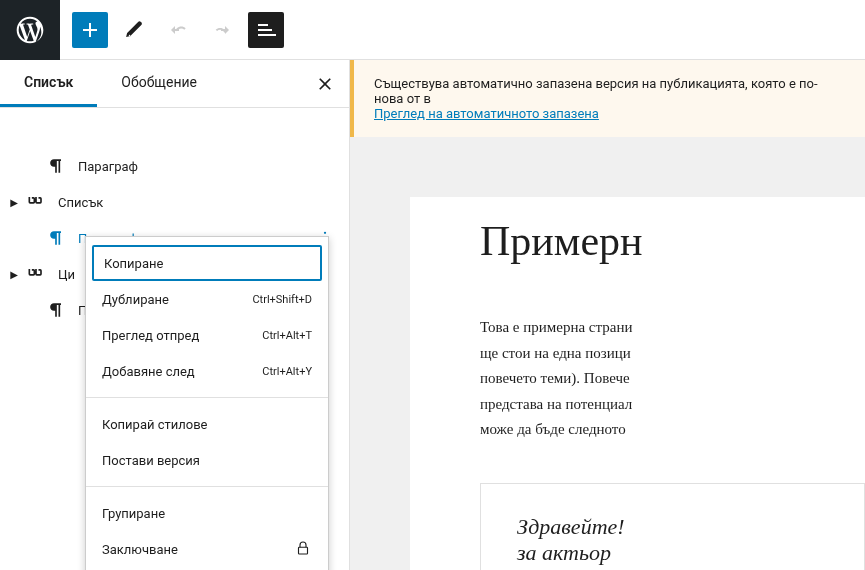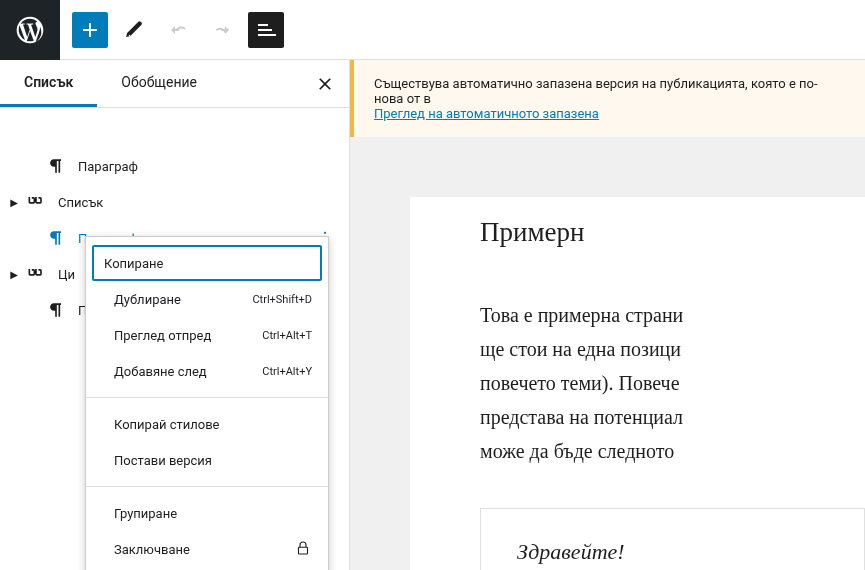--- a/index.html
+++ b/index.html
@@ -23,32 +23,32 @@
 .block-list { padding: 8px 0; position: relative; }
 .block-item { display: flex; align-items: center; height: 36px; padding: 0 12px; font-size: 13px; color: #1e1e1e; cursor: pointer; }
 .block-item.has-expand { padding-left: 4px; }
 .block-item.nested { padding-left: 44px; }
 .block-item.selected { color: #007cba; }
 .expand-icon { width: 20px; text-align: center; font-size: 10px; color: #1e1e1e; }
 .block-icon { width: 24px; height: 24px; display: flex; align-items: center; justify-content: center; margin-right: 10px; }
 .block-label { flex: 1; }
 .more-btn { width: 24px; height: 24px; display: flex; align-items: center; justify-content: center; }
 .dropdown { position: absolute; left: 85px; top: 96px; width: 244px; background: #fff; border: 1px solid #ccc; box-shadow: 0 2px 8px rgba(0,0,0,0.2); z-index: 100; padding: 8px 0; }
-.dropdown-item { display: flex; align-items: center; justify-content: space-between; height: 36px; padding: 16px 16px; font-size: 13px; color: #1e1e1e; cursor: pointer; margin-left: 12px; }
+.dropdown-item { display: flex; align-items: center; justify-content: space-between; height: 36px; padding: 16px 16px; font-size: 13px; color: #1e1e1e; cursor: pointer; }
 .dropdown-item.highlighted { border: 2px solid #007cba; margin: 0 6px; border-radius: 2px; padding: 0 10px; }
 .dropdown-sep { height: 1px; background: #e0e0e0; margin: 8px 0; }
 .shortcut { font-size: 11px; color: #1e1e1e; }
 .content { flex: 1; position: relative; overflow: hidden; }
 .notice { background: #fef8ee; border-left: 4px solid #f0b849; padding: 16px 20px; font-size: 13px; color: #1e1e1e; }
 .notice-text { }
 .notice-link { color: #007cba; text-decoration: underline; cursor: pointer; }
 .editor-body { padding: 60px 0 0 60px; background: #f0f0f0; height: 100%; }
 .editor-canvas { background: #fff; padding: 20px 0 0 70px; height: 100%; }
-.page-title { font-family: Georgia, serif; font-size: 27px; font-weight: 400; color: #1e1e1e; margin-bottom: 50px; }
-.page-body { font-family: Georgia, serif; font-size: 20px; line-height: 1.7; color: #1e1e1e; margin-bottom: 40px; }
+.page-title { font-family: Georgia, serif; font-size: 42px; font-weight: 400; color: #1e1e1e; margin-bottom: 50px; }
+.page-body { font-family: Georgia, serif; font-size: 15px; line-height: 1.7; color: #1e1e1e; margin-bottom: 40px; }
 .quote-box { border: 1px solid #e0e0e0; padding: 30px 36px; }
 .quote-text { font-family: Georgia, serif; font-style: italic; font-size: 22px; color: #1e1e1e; }
 </style>
 </head>
 <body>
 
 <div class="toolbar">
   <div class="wp-logo">
     <svg viewBox="0 0 24 24">
         <path d="M12 2C6.5 2 2 6.5 2 12s4.5 10 10 10 10-4.5 10-10S17.5 2 12 2zM3.5 12c0-1.2.3-2.4.7-3.5l4 11C5.6 18 3.5 15.2 3.5 12zm8.5 8.5c-.8 0-1.6-.1-2.4-.3l2.5-7.4 2.6 7.1c0 .1 0 .1.1.1-.9.3-1.8.5-2.8.5zm1.2-12.5c.5 0 1-.1 1-.1.5 0 .4-.7 0-.7 0 0-1.4.1-2.3.1-.8 0-2.2-.1-2.2-.1-.5 0-.5.7-.1.7 0 0 .4.1.9.1l1.3 3.6-1.9 5.6-3.1-9.2c.5 0 1-.1 1-.1.5 0 .4-.7 0-.7 0 0-1.4.1-2.3.1h-.5C6.5 4.8 9.1 3.5 12 3.5c2.2 0 4.1.8 5.6 2.2h-.1c-.8 0-1.4.7-1.4 1.5 0 .7.4 1.3.8 2 .3.6.7 1.3.7 2.4 0 .7-.3 1.6-.7 2.8l-.9 2.9-3.2-9.3zm6.3 1.6c.6 1.2 1 2.5 1 4 0 3.1-1.7 5.8-4.2 7.3l2.6-7.5c.5-1.2.6-2.2.6-3v-.8z"></path>

